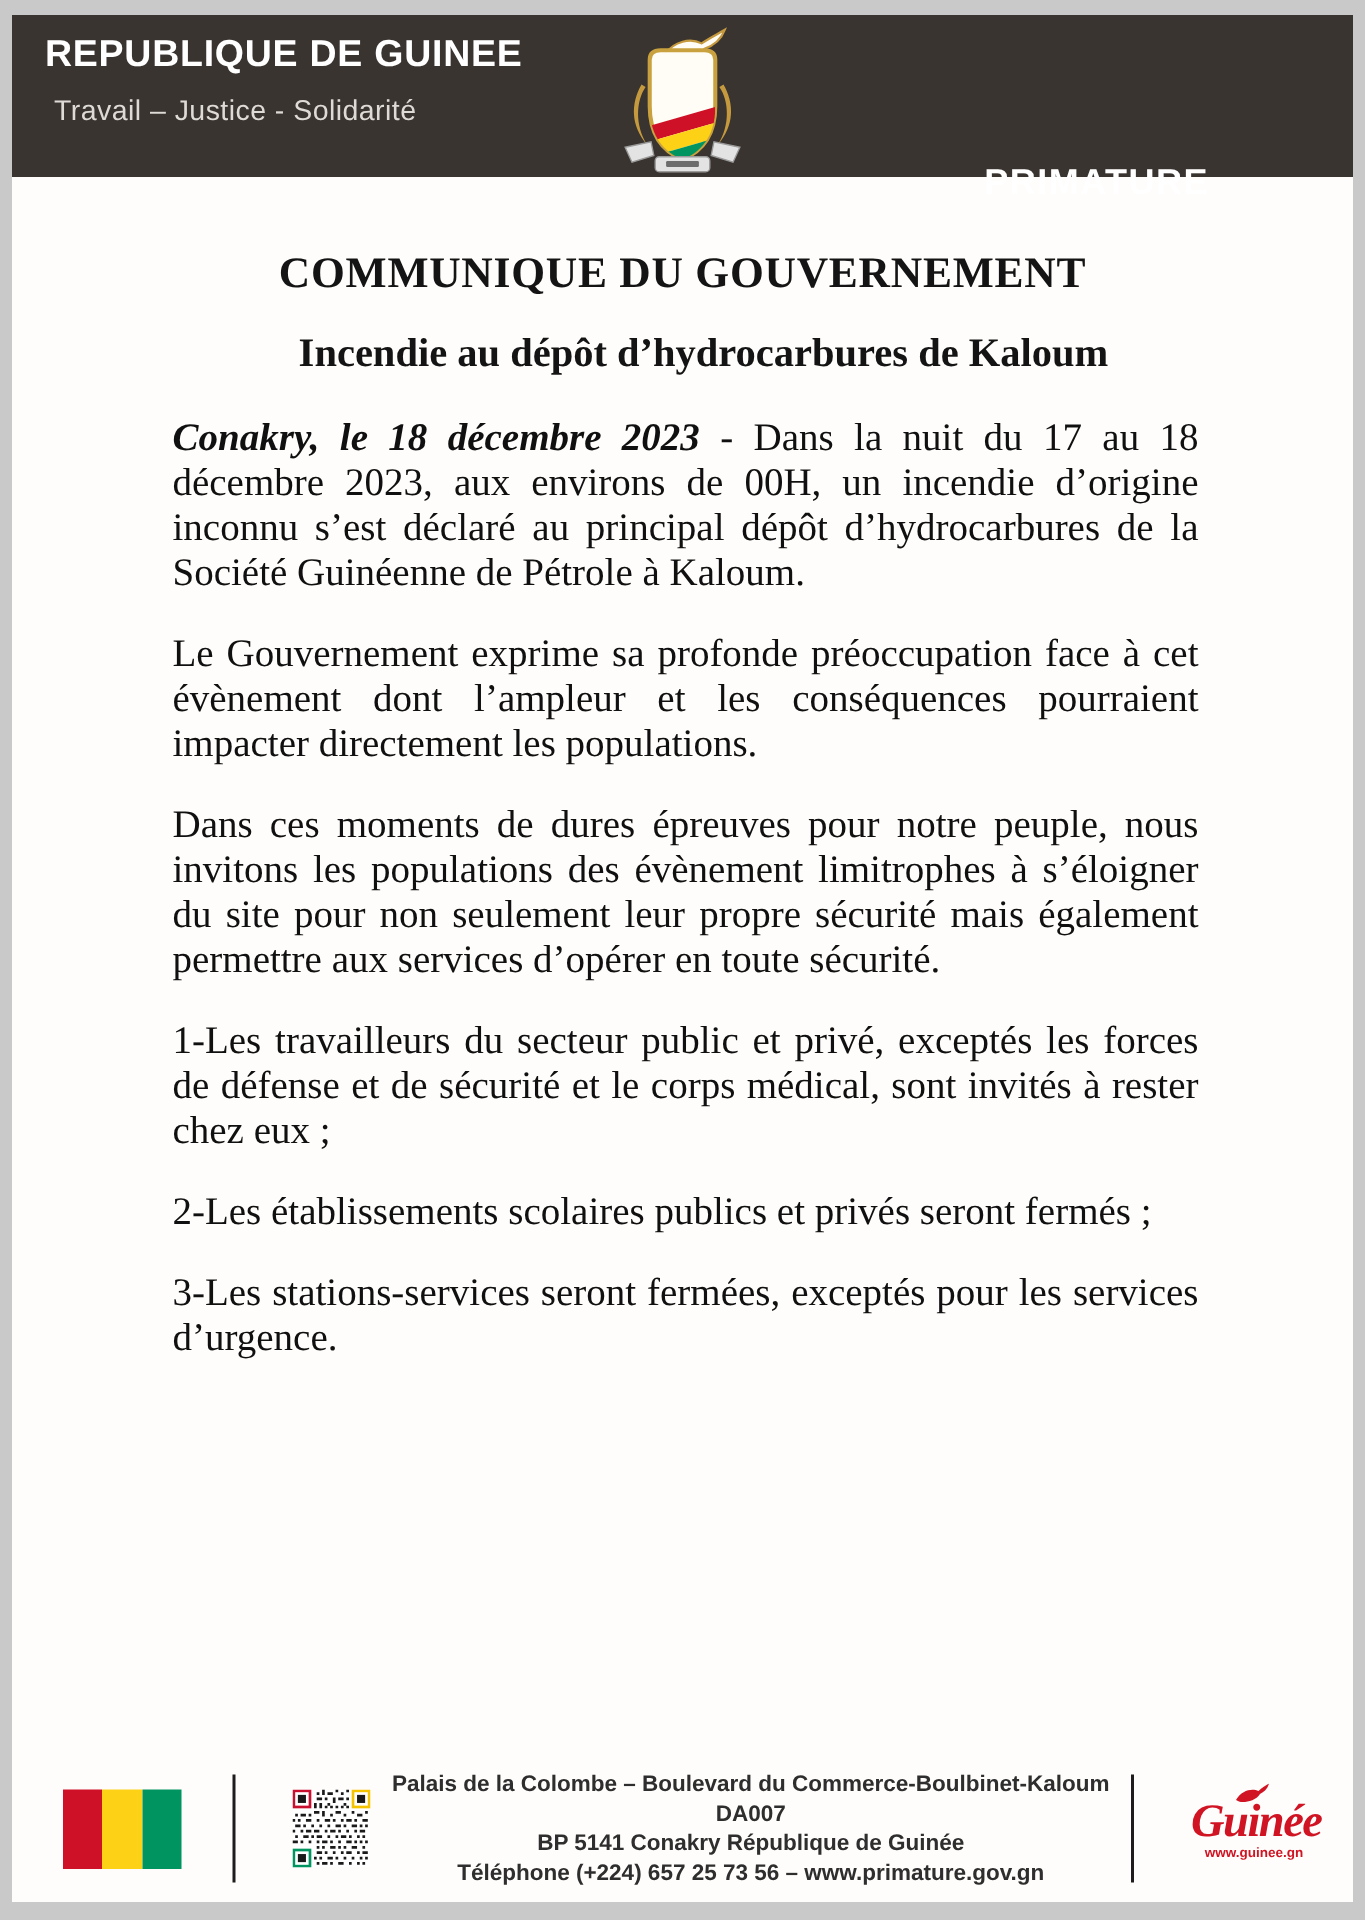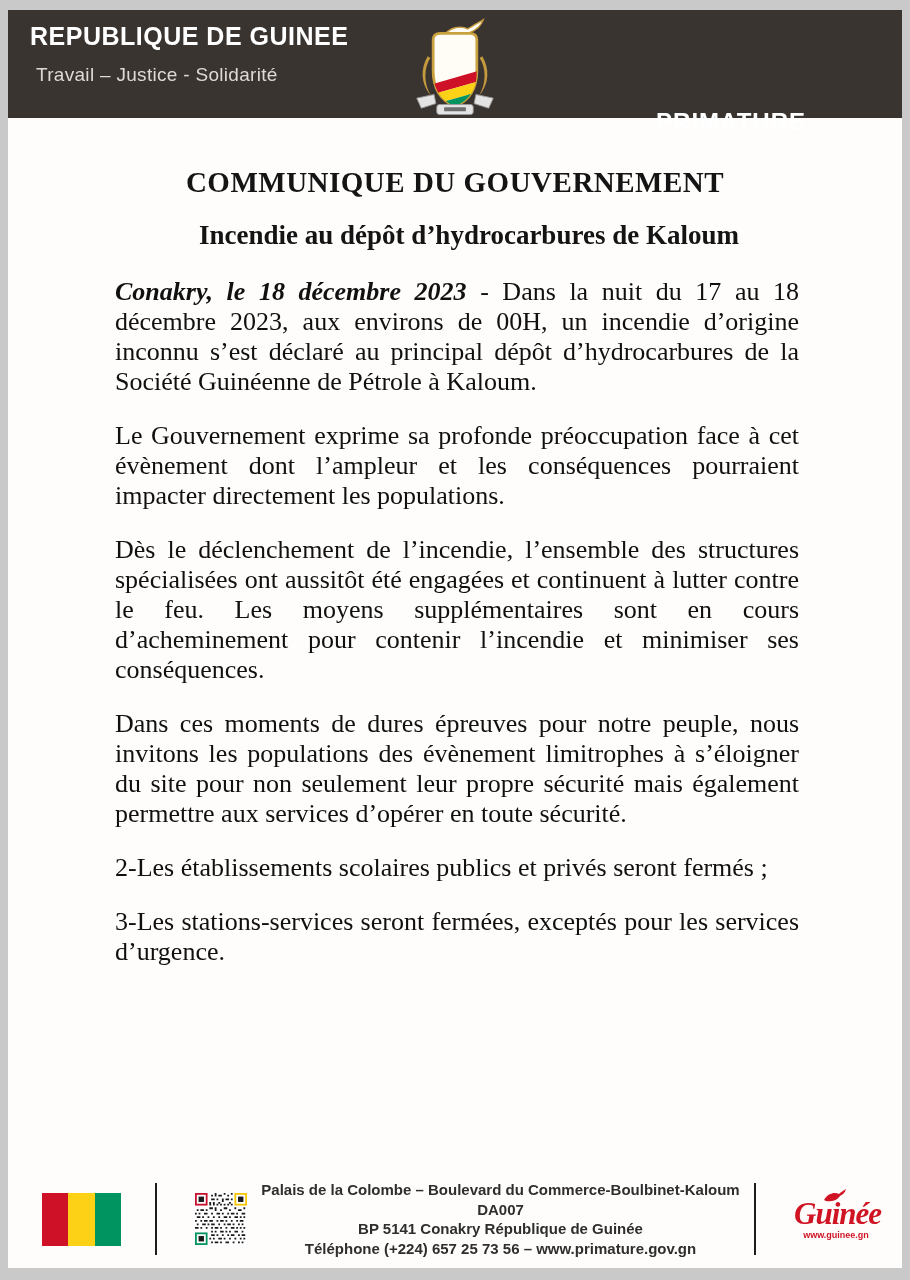--- a/index.html
+++ b/index.html
@@ -105,22 +105,22 @@
       <rect x="48" y="98" width="24" height="4.5" rx="1" fill="#6d6d6d"></rect>
     </svg>
   </div>
 
   <h1 class="doc-title">COMMUNIQUE DU GOUVERNEMENT</h1>
   <h2 class="doc-subtitle">Incendie au dépôt d’hydrocarbures de Kaloum</h2>
 
   <div class="body-text">
     <p><span class="lead">Conakry, le 18 décembre 2023</span><span> - Dans la nuit du 17 au 18 décembre 2023, aux environs de 00H, un incendie d’origine inconnu s’est déclaré au principal dépôt d’hydrocarbures de la Société Guinéenne de Pétrole à Kaloum.</span></p>
     <p>Le Gouvernement exprime sa profonde préoccupation face à cet évènement dont l’ampleur et les conséquences pourraient impacter directement les populations.</p>
-    <p>Dès le déclenchement de l’incendie, l’ensemble des structures spécialisées ont aussitôt été engagées et continuent à lutter contre le feu. Les moyens supplémentaires sont en cours d’acheminement pour contenir l’incendie et minimiser ses conséquences.</p>
     <p>Dans ces moments de dures épreuves pour notre peuple, nous invitons les populations des évènement limitrophes à s’éloigner du site pour non seulement leur propre sécurité mais également permettre aux services d’opérer en toute sécurité.</p>
+    <p>1-Les travailleurs du secteur public et privé, exceptés les forces de défense et de sécurité et le corps médical, sont invités à rester chez eux ;</p>
     <p>2-Les établissements scolaires publics et privés seront fermés ;</p>
     <p>3-Les stations-services seront fermées, exceptés pour les services d’urgence.</p>
   </div>
 
   <div class="footer">
     <div class="flag">
       <div style="background:#ce1126"></div>
       <div style="background:#fcd116"></div>
       <div style="background:#009460"></div>
     </div>

